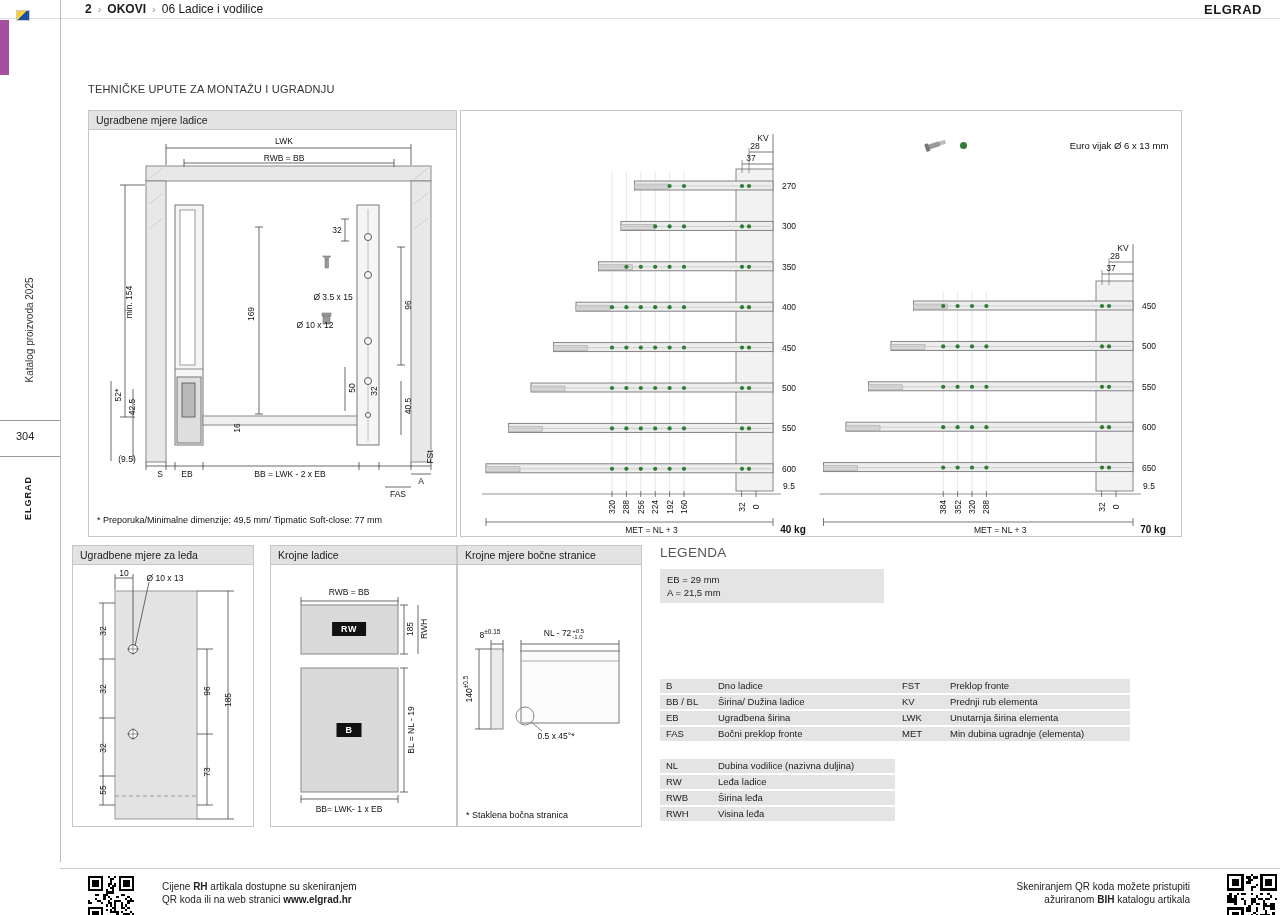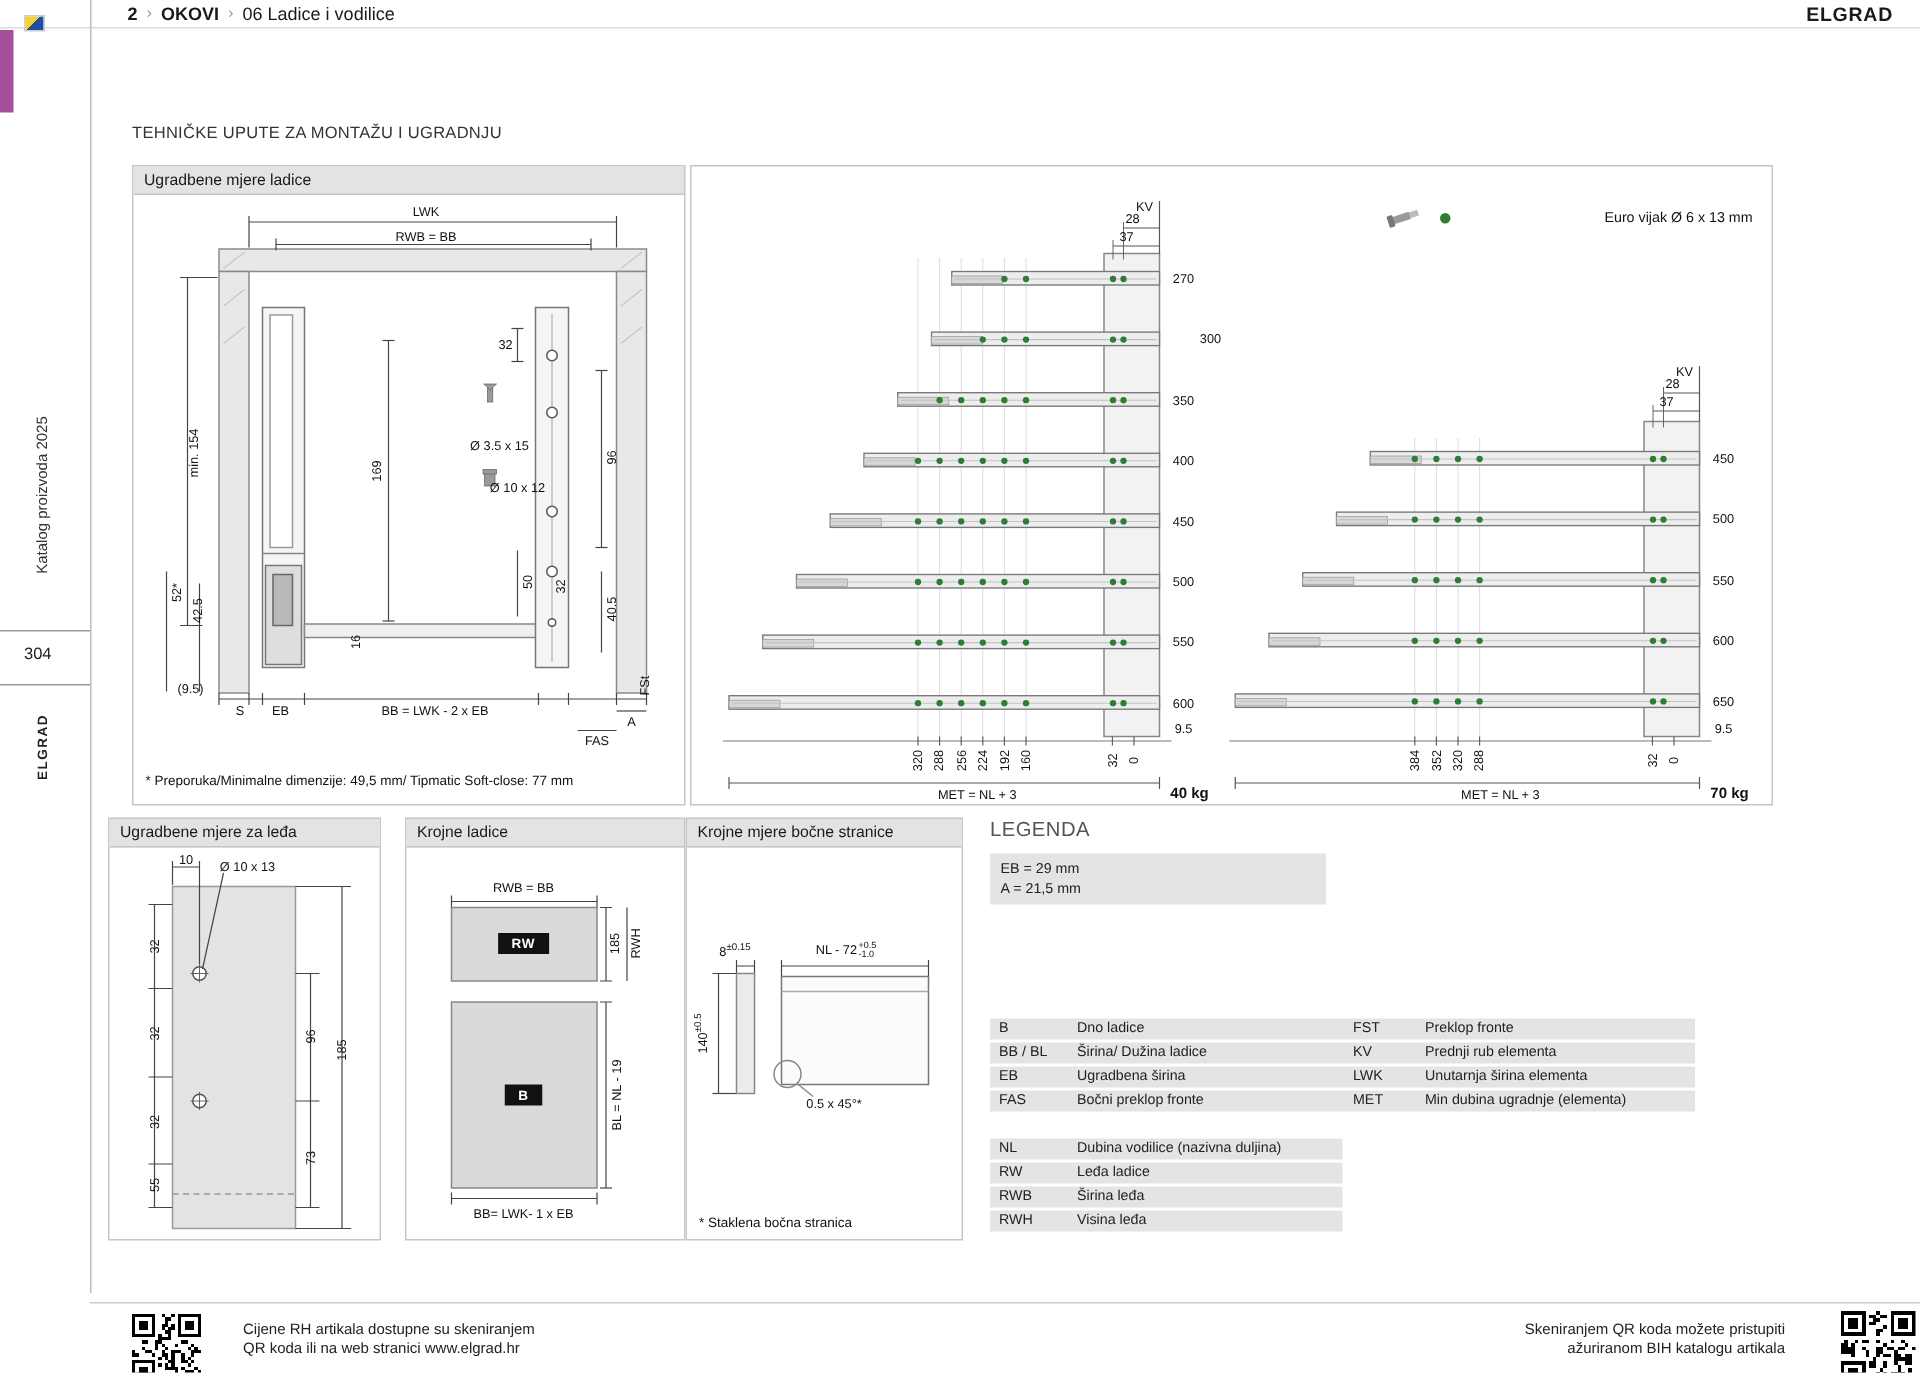--- a/index.html
+++ b/index.html
@@ -29,21 +29,21 @@
   .crumb-sep{color:#999;font-size:11px}
   .leg-title{font-size:13.5px;color:#555;letter-spacing:.3px}
   .leg-box{background:#e4e4e4;font-size:9.5px;color:#222;padding:4px 7px;line-height:13px}
   .leg-row{display:flex;height:14px;line-height:14px;margin-bottom:2px;background:#e4e4e4;
            font-size:9.5px;color:#222;padding-left:6px;align-items:center}
   .leg-a1{width:52px;flex:none}
   .leg-d1{width:184px;flex:none}
   .leg-a2{width:48px;flex:none}
   .leg-d2{flex:1}
   .foot-text{font-size:10px;line-height:13px;color:#222}
-  b{font-weight:normal}
+  b{font-weight:bold}
 </style>
 </head>
 <body>
 
 <div class="abs" style="left:0;top:0;width:1280px;height:18px;border-bottom:1px solid #ddd">
   <div class="breadcrumb">
     <span style="font-weight:bold">2</span>
     <span class="crumb-sep">›</span>
     <span style="font-weight:bold">OKOVI</span>
     <span class="crumb-sep">›</span>
@@ -137,21 +137,21 @@
           <line x1="296" y1="358" x2="322" y2="358"></line>
       </g>
     </svg>
     <div class="labels">
       <span class="lbl" style="left:195px;top:12px">LWK</span>
       <span class="lbl" style="left:195px;top:29px">RWB = BB</span>
       <span class="lbl rot" style="left:40px;top:173px">min. 154</span>
       <span class="lbl rot" style="left:162px;top:185px">169</span>
       <span class="lbl" style="left:248px;top:101px">32</span>
       <span class="lbl" style="left:244px;top:168px">Ø 3.5 x 15</span>
-      <span class="lbl" style="left:256px;top:196px">Ø 10 x 12</span>
+      <span class="lbl" style="left:226px;top:196px">Ø 10 x 12</span>
       <span class="lbl rot" style="left:319px;top:176px">96</span>
       <span class="lbl rot" style="left:263px;top:259px">50</span>
       <span class="lbl rot" style="left:285px;top:262px">32</span>
       <span class="lbl rot" style="left:319px;top:277px">40.5</span>
       <span class="lbl rot" style="left:341px;top:328px">FSt</span>
       <span class="lbl rot" style="left:29px;top:266px">52*</span>
       <span class="lbl rot" style="left:43px;top:278px">42.5</span>
       <span class="lbl rot" style="left:148px;top:299px">16</span>
       <span class="lbl" style="left:38px;top:330px">(9.5)</span>
       <span class="lbl" style="left:71px;top:345px">S</span>
@@ -345,21 +345,21 @@
       <g transform="rotate(-18 14 8)">
         <rect x="5" y="5" width="13" height="5" rx="2" fill="#9a9a9a"></rect>
         <rect x="17" y="5.5" width="6" height="4" fill="#bcbcbc"></rect>
         <rect x="2" y="3.5" width="4" height="8" rx="1" fill="#777"></rect>
       </g>
     </svg>
     <div class="abs" style="left:499px;top:13px;width:7px;height:7px;border-radius:50%;background:#2e7d32"></div>
     <div class="labels" id="guides-labels">
       <span class="lbl" style="left:658px;top:17px;font-size:9.5px">Euro vijak Ø 6 x 13 mm</span>
     <span class="lbl" style="left: 328px; top: 57px;">270</span>
-        <span class="lbl" style="left: 328px; top: 97.4px; margin-left: 18px;">300</span>
+        <span class="lbl" style="left: 328px; top: 97.4px;">300</span>
         <span class="lbl" style="left: 328px; top: 137.8px;">350</span>
         <span class="lbl" style="left: 328px; top: 178.2px;">400</span>
         <span class="lbl" style="left: 328px; top: 218.6px;">450</span>
         <span class="lbl" style="left: 328px; top: 259px;">500</span>
         <span class="lbl" style="left: 328px; top: 299.4px;">550</span>
         <span class="lbl" style="left: 328px; top: 339.8px;">600</span>
         <span class="lbl" style="left: 302px; top: 9px;">KV</span>
         <span class="lbl" style="left: 294px; top: 17px;">28</span>
         <span class="lbl" style="left: 290px; top: 29px;">37</span>
         <span class="lbl rot" style="left: 151px; top: 378px;">320</span>

